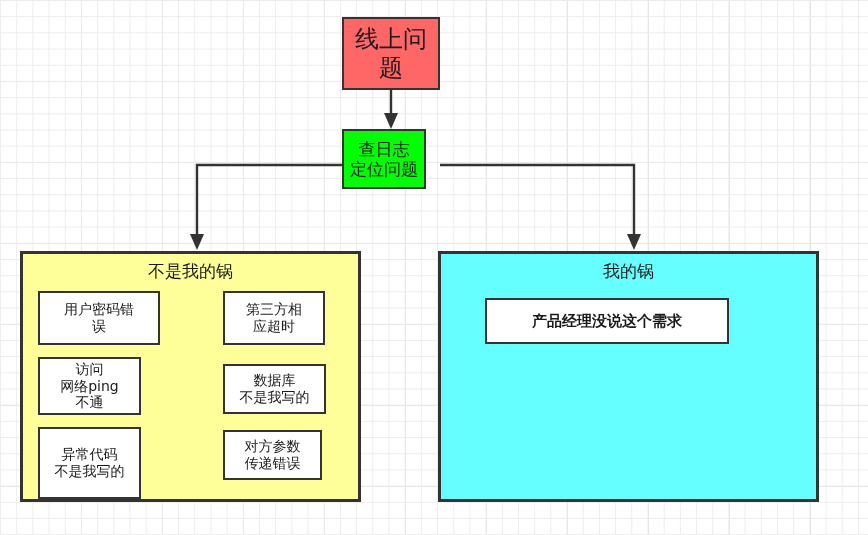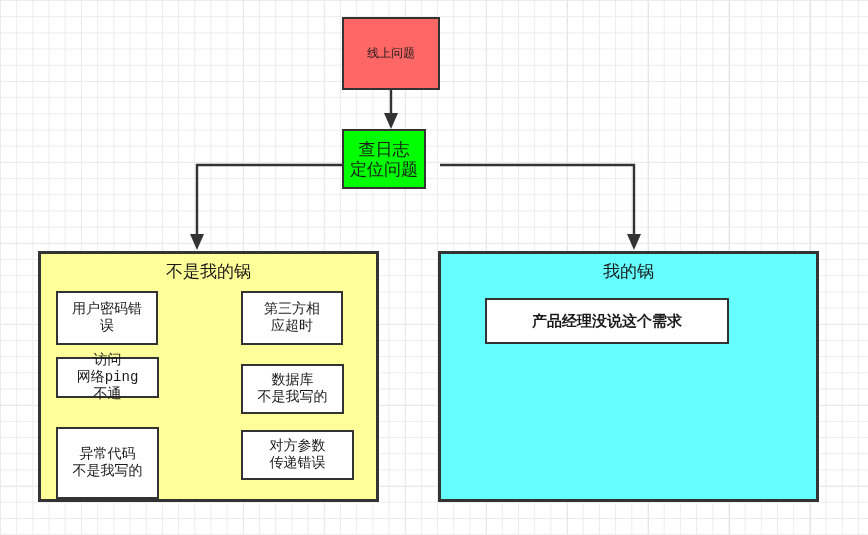--- a/index.html
+++ b/index.html
@@ -38,36 +38,35 @@
     align-items: center;
     justify-content: center;
     text-align: center;
     color: #1a1a1a;
     line-height: 1.18;
     white-space: pre-line;
   }
   #node-online-issue {
     left: 342px; top: 17px; width: 98px; height: 73px;
     background: #ff6666;
-    font-size: 12px;
+    font-size: 24px;
   }
   #node-check-log {
     left: 342px; top: 129px; width: 84px; height: 60px;
     background: #00ff00;
     font-size: 17px;
   }
   .container-box {
     position: absolute;
     box-sizing: border-box;
     border: 3px solid #333333;
   }
   #container-not-my-fault {
-    left: 38px; top: 251px; width: 341px; height: 251px;
+    left: 20px; top: 251px; width: 341px; height: 251px;
     background: #ffff99;
-    font-family: Liberation Mono, monospace;
   }
   #container-my-fault {
     left: 438px; top: 251px; width: 381px; height: 251px;
     background: #66ffff;
   }
   .container-title {
     position: absolute;
     left: 0; right: 0;
     top: 6px;
     text-align: center;
@@ -81,26 +80,26 @@
     background: #ffffff;
     display: flex;
     align-items: center;
     justify-content: center;
     text-align: center;
     font-size: 14px;
     color: #1a1a1a;
     line-height: 1.2;
     white-space: pre-line;
   }
-  #leaf-user-password  { left: 15px;  top: 37px;  width: 102px; height: 54px; }
-  #leaf-network-ping   { left: 15px;  top: 103px; width: 103px; height: 41px; }
+  #leaf-user-password  { left: 15px;  top: 37px;  width: 122px; height: 54px; }
+  #leaf-network-ping   { left: 15px;  top: 103px; width: 103px; height: 58px; }
   #leaf-exception-code { left: 15px;  top: 173px; width: 103px; height: 72px; }
   #leaf-third-party    { left: 200px; top: 37px;  width: 102px; height: 54px; }
   #leaf-db-timeout     { left: 200px; top: 110px; width: 103px; height: 50px; }
-  #leaf-param-error    { left: 200px; top: 176px; width: 113px; height: 50px; }
+  #leaf-param-error    { left: 200px; top: 176px; width: 99px; height: 50px; }
   #leaf-pm-no-request  { left: 44px;  top: 44px;  width: 244px; height: 46px; font-size: 15px; font-weight: bold; }
   #leaf-small-issue    { left: 55px;  top: 164px; width: 268px; height: 46px; font-size: 15px; }
 
   .connector {
     position: absolute;
     overflow: visible;
     pointer-events: none;
   }
   .conn-line {
     stroke: #333333;

